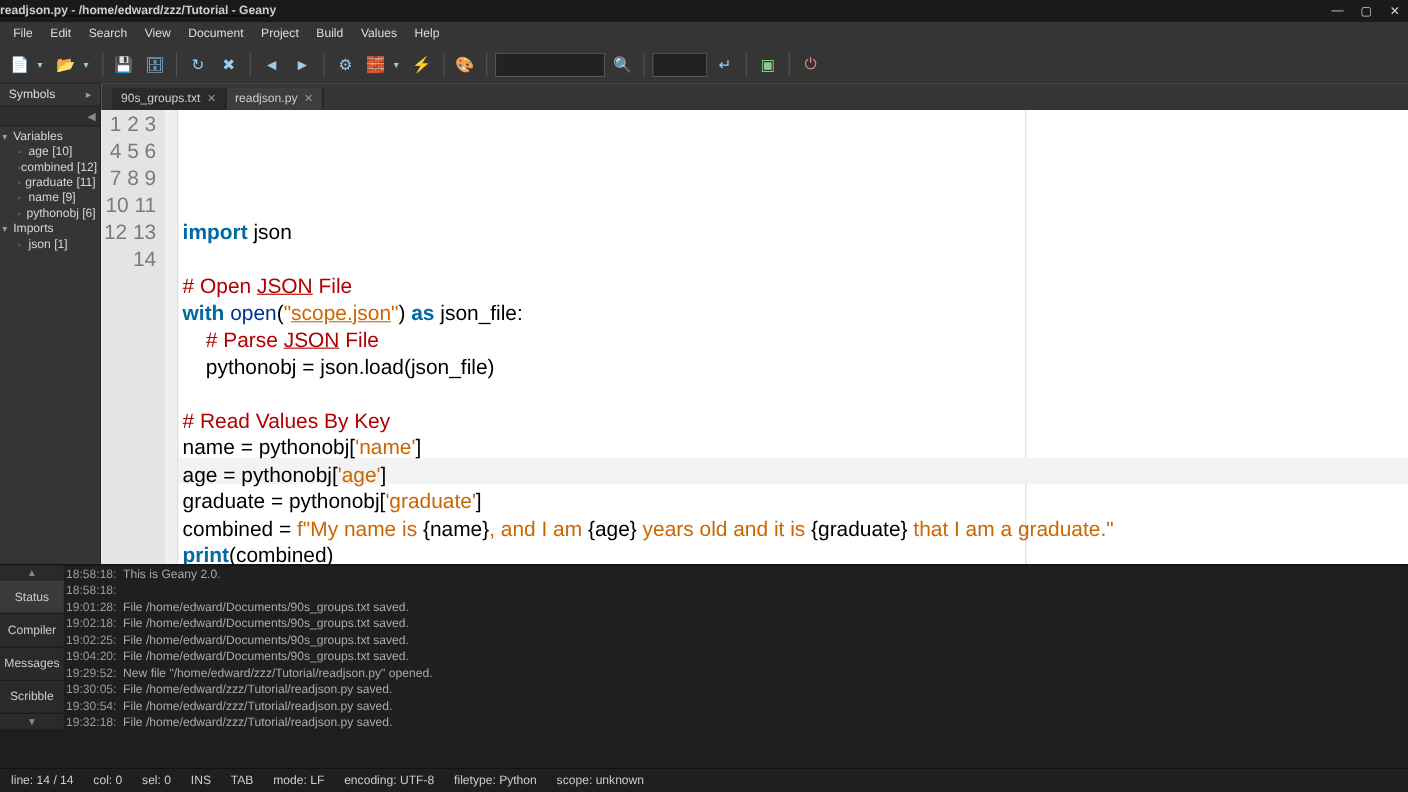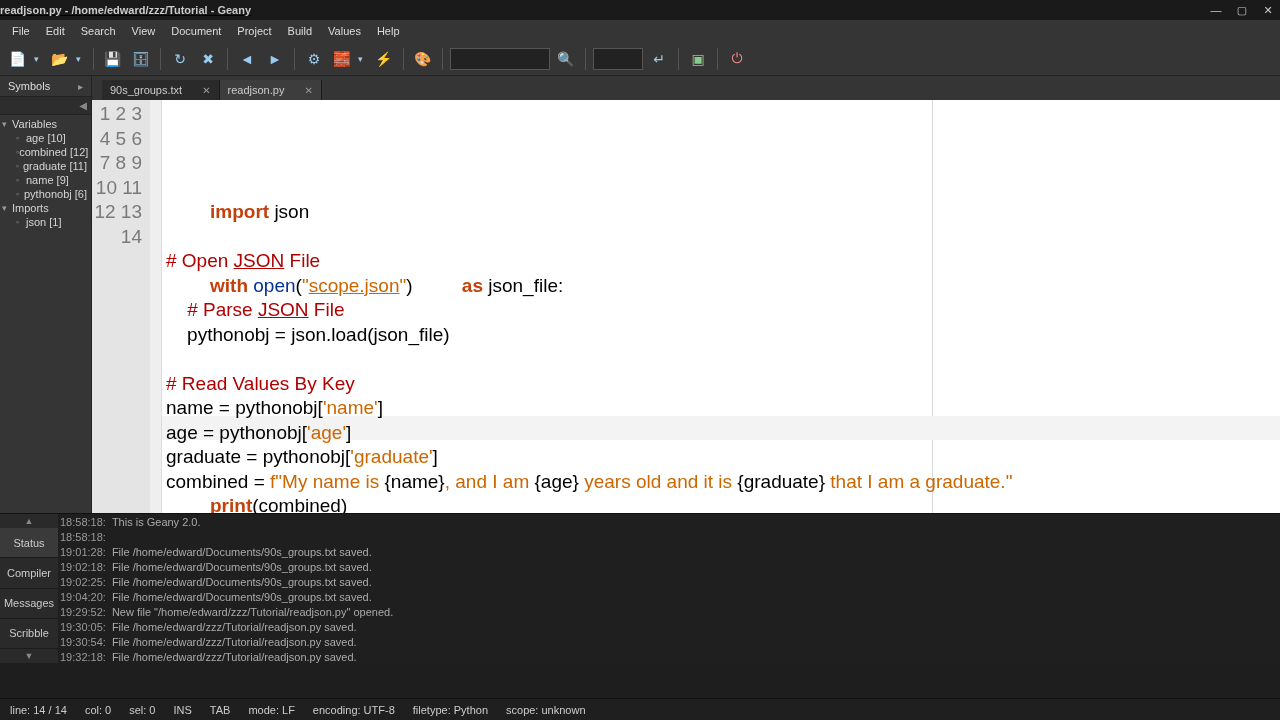--- a/index.html
+++ b/index.html
@@ -21,31 +21,31 @@
 .sidebar-arrow { color:#999; font-size:10px;}
 .sidebar-mini { height:18px; background:#2d2d2d; border-bottom:1px solid #222; display:flex; align-items:center; justify-content:flex-end; padding-right:4px;}
 .sb-mini-icon{ color:#888; font-size:10px;}
 .tree { padding: 2px 0; }
 .tree-node { color: #d4d4d4; font-size: 11px; padding: 1px 4px; display: flex; align-items: center; cursor: pointer; white-space: nowrap; }
 .tree-node.root { padding-left: 2px; }
 .tree-node.child { padding-left: 16px; }
 .tree-toggle { width: 10px; font-size: 9px; color: #999; }
 .editor-area { flex: 1; display: flex; flex-direction: column; background: #fff; }
 .tabbar { background: #353535; height: 24px; display: flex; align-items: flex-end; padding-left: 10px; }
-.tab { background: #2a2a2a; color: #ccc; font-size: 11px; padding: 4px 8px; display: flex; align-items: center; gap: 20px; border-right: 1px solid #1a1a1a; cursor: pointer; }
+.tab { background: #2a2a2a; color: #ccc; font-size: 11px; padding: 4px 8px; display: flex; align-items: center; gap: 6px; border-right: 1px solid #1a1a1a; cursor: pointer; }
 .tab.active { background: #3d3d3d; }
 .tab-close { font-size: 10px; color: #999; cursor: pointer; }
 .editor { flex: 1; background: #ffffff; display: flex; overflow: hidden; font-family: 'Consolas', 'Monaco', monospace; font-size: 19px; }
 .gutter { background: #e4e4e4; width: 58px; text-align: right; padding: 2px 8px 0 0; color: #7a7a7a; line-height: 24.5px; user-select: none; }
 .foldcol { width: 12px; background: #efefef; border-right: 1px solid #ddd; }
 .code { flex: 1; padding: 2px 4px 0 4px; line-height: 24.5px; white-space: pre; position: relative; }
 .rmargin { position:absolute; top:0; bottom:0; left:770px; width:1px; background:#d8d8d8;}
 .currentline { position:absolute; top: 315.5px; left:0; right:0; height:24.5px; background:#f3f3f3; z-index:0;}
 .codelayer { position:relative; z-index:1;}
-.kw { color: #c2410c; font-weight: bold; margin-left: 44px; }
+.kw { color: #0369a1; font-weight: bold; }
 .str { color: #cc6600; }
 .cm { color: #b00000; }
 .cm-u { color: #b00000; text-decoration: underline; }
 .fn { color: #003399; }
 .bottom-panel { height: 150px; background: #1f1f1f; display: flex; border-top: 1px solid #111; }
 .bottom-tabs { width: 58px; display: flex; flex-direction: column; background: #2a2a2a; }
 .bottom-navarrow { height:14px; display:flex; align-items:center; justify-content:center; color:#888; font-size:9px; cursor:pointer;}
 .btab { flex: 1; display: flex; align-items: center; justify-content: center; color: #ccc; font-size: 11px; cursor: pointer; border-bottom: 1px solid #1a1a1a; }
 .btab.active { background: #3a3a3a; }
 .log-area { flex: 1; overflow: hidden; padding: 1px 2px; font-family: monospace; font-size: 11px; color: #aaa; line-height: 15px; }

